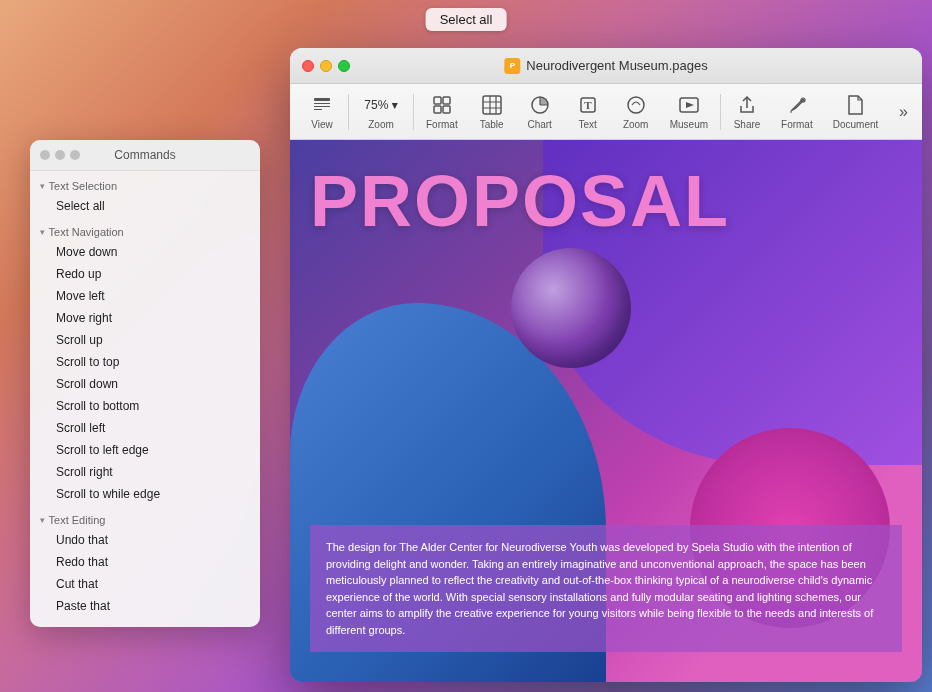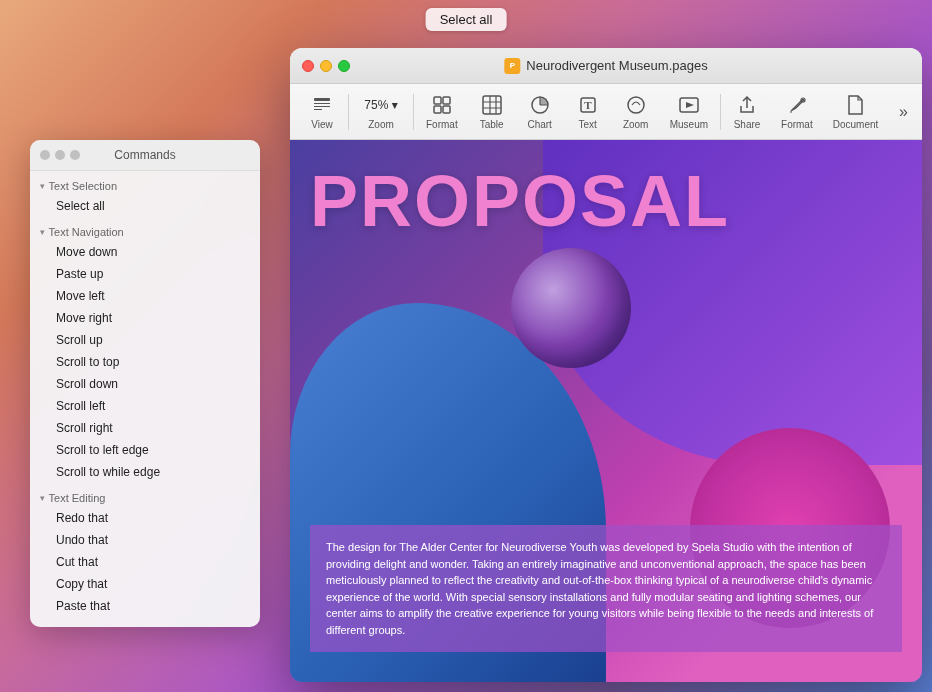--- a/index.html
+++ b/index.html
@@ -520,37 +520,37 @@
     </div>
     <div class="cmd-item">Select all</div>
   </div>
 
   <div class="cmd-section">
     <div class="cmd-section-header">
       <span class="cmd-chevron">▾</span>
       <span>Text Navigation</span>
     </div>
     <div class="cmd-item">Move down</div>
-    <div class="cmd-item">Paste up</div>
+    <div class="cmd-item">Redo up</div>
     <div class="cmd-item">Move left</div>
     <div class="cmd-item">Move right</div>
     <div class="cmd-item">Scroll up</div>
     <div class="cmd-item">Scroll to top</div>
     <div class="cmd-item">Scroll down</div>
+    <div class="cmd-item">Scroll to bottom</div>
     <div class="cmd-item">Scroll left</div>
+    <div class="cmd-item">Scroll to left edge</div>
     <div class="cmd-item">Scroll right</div>
-    <div class="cmd-item">Scroll to left edge</div>
     <div class="cmd-item">Scroll to while edge</div>
   </div>
 
   <div class="cmd-section">
     <div class="cmd-section-header">
       <span class="cmd-chevron">▾</span>
       <span>Text Editing</span>
     </div>
+    <div class="cmd-item">Undo that</div>
     <div class="cmd-item">Redo that</div>
-    <div class="cmd-item">Undo that</div>
     <div class="cmd-item">Cut that</div>
-    <div class="cmd-item">Copy that</div>
     <div class="cmd-item">Paste that</div>
   </div>
 
 </div>
 
 </body></html>

